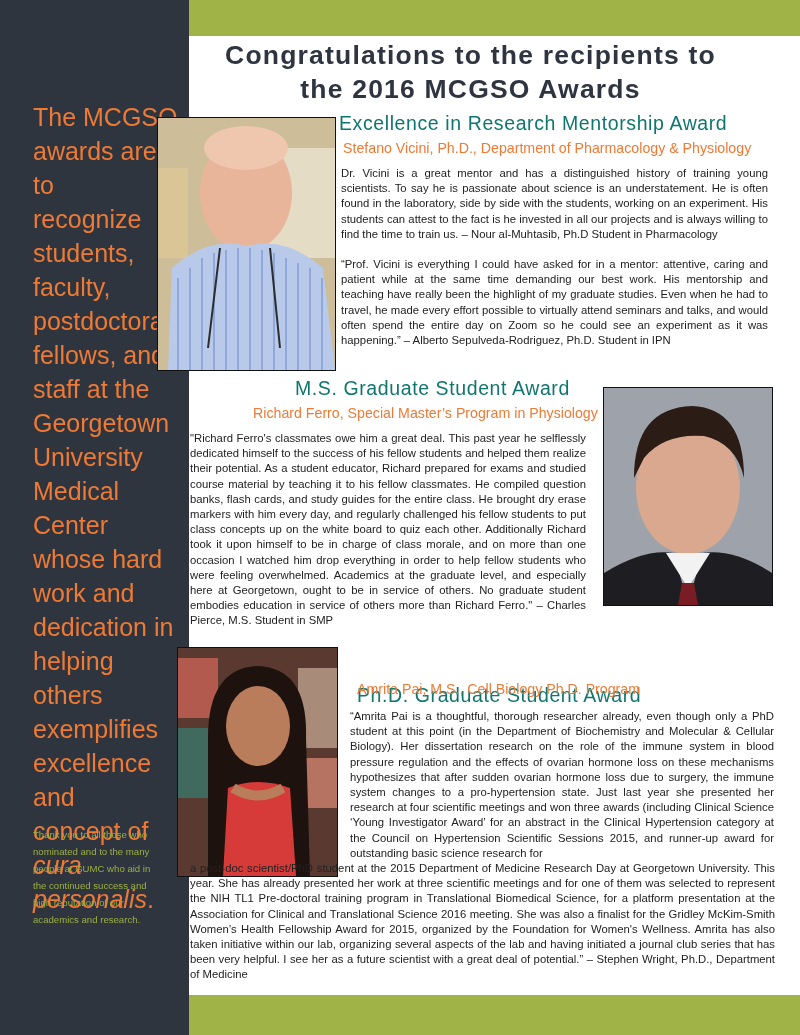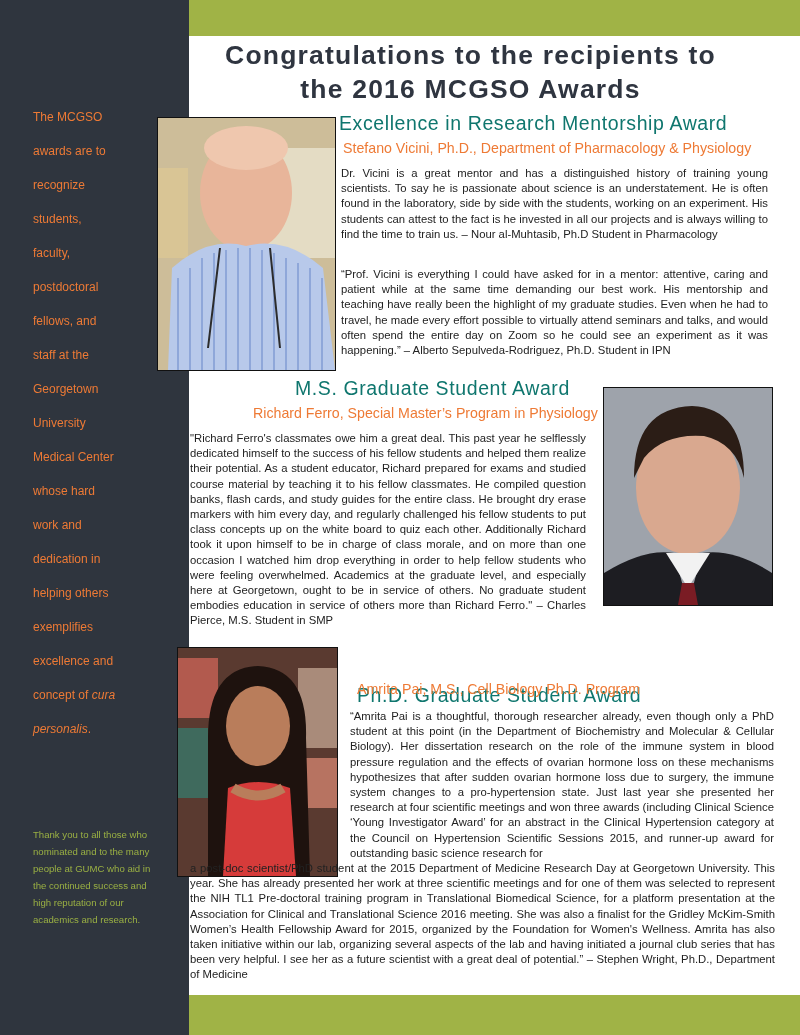--- a/index.html
+++ b/index.html
@@ -15,21 +15,21 @@
   .top-bar {
     position: absolute; left: 189px; top: 0; width: 611px; height: 36px;
     background: #a0b346;
   }
   .bottom-bar {
     position: absolute; left: 189px; top: 995px; width: 611px; height: 40px;
     background: #a0b346;
   }
   .sidebar-mission {
     position: absolute; left: 33px; top: 100px; width: 150px;
-    color: #ee7a35; font-size: 12px; line-height: 34px;
+    color: #ee7a35; font-size: 25px; line-height: 34px;
   }
   .sidebar-mission i { font-style: italic; }
   .sidebar-thanks {
     position: absolute; left: 33px; top: 826px; width: 130px;
     color: #9ab043; font-size: 9.6px; line-height: 17px;
   }
   .main-title {
     position: absolute; left: 189px; top: 38px; width: 563px;
     text-align: center; color: #2f3540;
     font-size: 26.5px; font-weight: bold; line-height: 34px; letter-spacing: 1.2px;
@@ -43,21 +43,21 @@
     white-space: nowrap;
   }
   .recipient {
     position: absolute; color: #ee7a35; font-size: 14.2px; white-space: nowrap;
   }
   .body-text {
     position: absolute; color: #222; font-size: 11.3px; line-height: 15.2px;
     text-align: justify;
   }
   .body-text p { margin: 0; }
-  .body-text p + p { margin-top: 25px; }
+  .body-text p + p { margin-top: 15px; }
 </style>
 </head>
 <body>
 
 <div class="sidebar"></div>
 <div class="top-bar"></div>
 <div class="bottom-bar"></div>
 
 <div class="sidebar-mission">
   <div>The MCGSO</div>

